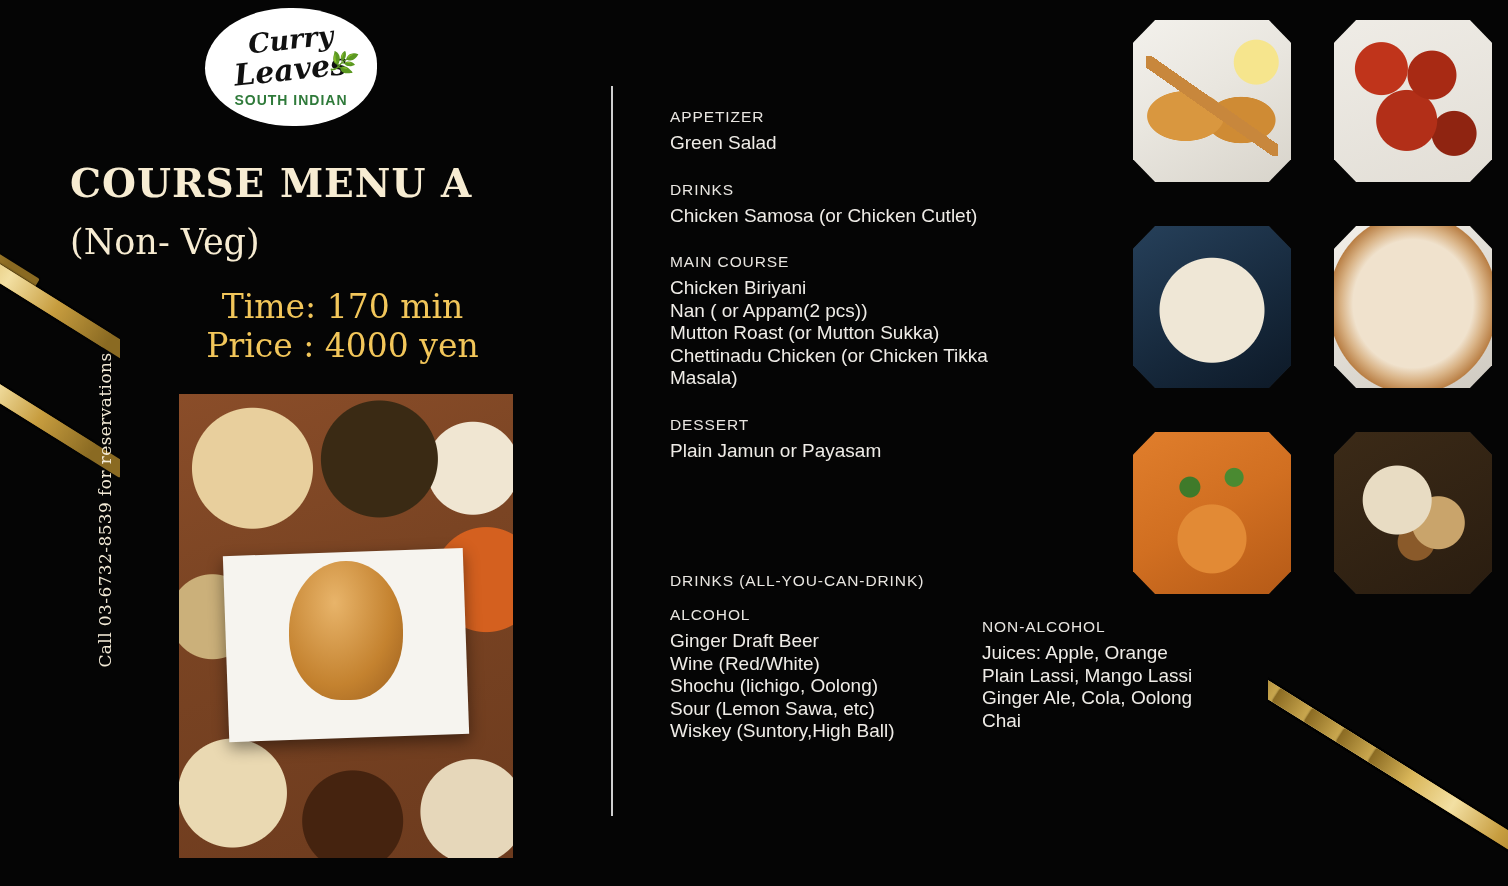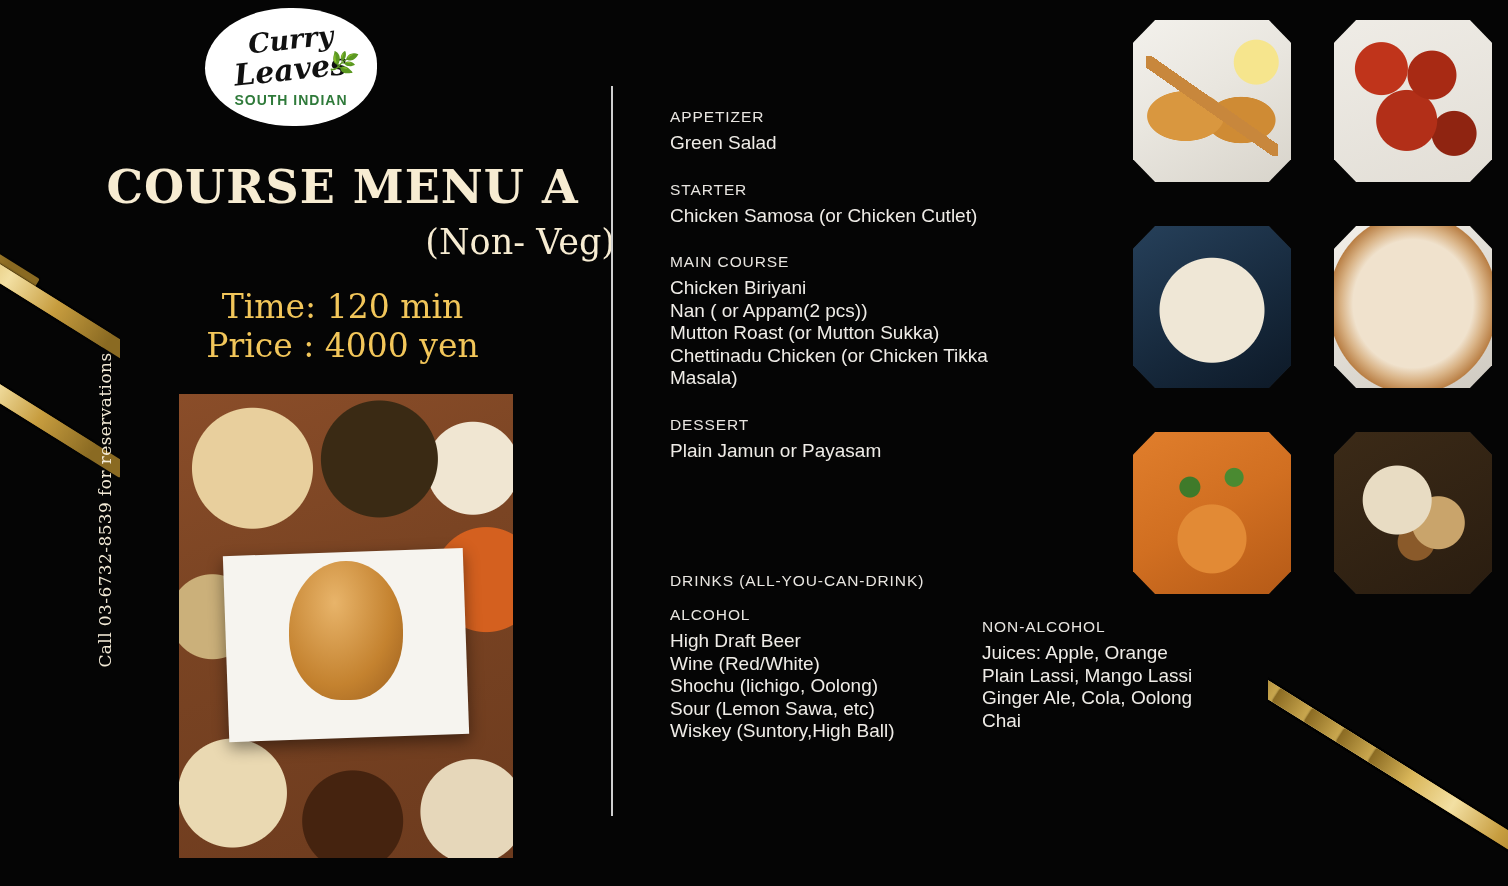--- a/index.html
+++ b/index.html
@@ -59,30 +59,29 @@
     color: #2f7a3a; font-weight: bold; margin-top: 7px;
   }
   #logo .leaf-mark {
     position: absolute; right: 20px; top: 42px;
     color: #3a8f45; font-size: 22px; transform: rotate(18deg);
   }
 
   
   #title {
     position: absolute; left: 70px; top: 160px; width: 545px;
-    text-align: center;
     font-family: "DejaVu Serif", serif;
     font-weight: bold;
-    font-size: 46px;
+    font-size: 39px;
     letter-spacing: 1px;
     color: #f7ecd2;
   }
   #subtitle {
     position: absolute; left: 70px; top: 222px; width: 545px;
-    text-align: right;
+    text-align: left;
     font-family: "DejaVu Serif", serif;
     font-size: 35px;
     color: #f7ecd2;
   }
   #time-line, #price-line {
     position: absolute; left: 70px; width: 545px;
     text-align: center;
     font-family: "DejaVu Serif", serif;
     font-size: 33px;
     color: #f2c65a;
@@ -259,42 +258,42 @@
 
   <div id="logo">
     <div class="logo-curry">Curry</div>
     <div class="logo-leaves">Leaves</div>
     <div class="logo-sub">SOUTH INDIAN</div>
     <span class="leaf-mark">🌿</span>
   </div>
 
   <div id="title">COURSE MENU A</div>
   <div id="subtitle">(Non- Veg)</div>
-  <div id="time-line">Time: 120 min</div>
+  <div id="time-line">Time: 170 min</div>
   <div id="price-line">Price : 4000 yen</div>
 
   <div id="phone">Call 03-6732-8539  for reservations</div>
 
   <div id="hero-photo">
     <div class="plate-bg"></div>
     <div class="white-plate"></div>
     <div class="poori"></div>
   </div>
 
   <div id="divider"></div>
 
   <div id="menu-col">
 
     <div class="section">
       <div class="sec-head">APPETIZER</div>
       <div class="sec-item">Green Salad</div>
     </div>
 
     <div class="section">
-      <div class="sec-head">STARTER</div>
+      <div class="sec-head">DRINKS</div>
       <div class="sec-item">Chicken Samosa (or Chicken Cutlet)</div>
     </div>
 
     <div class="section">
       <div class="sec-head">MAIN COURSE</div>
       <div class="sec-item">Chicken Biriyani</div>
       <div class="sec-item">Nan ( or Appam(2 pcs))</div>
       <div class="sec-item">Mutton Roast (or Mutton Sukka)</div>
       <div class="sec-item">Chettinadu Chicken (or Chicken Tikka Masala)</div>
     </div>
@@ -303,21 +302,21 @@
       <div class="sec-head">DESSERT</div>
       <div class="sec-item">Plain Jamun or Payasam</div>
     </div>
 
   </div>
 
   <div id="drinks-head">DRINKS (ALL-YOU-CAN-DRINK)</div>
 
   <div id="alcohol-block">
     <div class="sec-head">ALCOHOL</div>
-    <div class="sec-item">High Draft Beer</div>
+    <div class="sec-item">Ginger Draft Beer</div>
     <div class="sec-item">Wine (Red/White)</div>
     <div class="sec-item">Shochu (lichigo, Oolong)</div>
     <div class="sec-item">Sour (Lemon Sawa, etc)</div>
     <div class="sec-item">Wiskey (Suntory,High Ball)</div>
   </div>
 
   <div id="nonalcohol-block">
     <div class="sec-head">NON-ALCOHOL</div>
     <div class="sec-item">Juices: Apple, Orange</div>
     <div class="sec-item">Plain Lassi, Mango Lassi</div>

